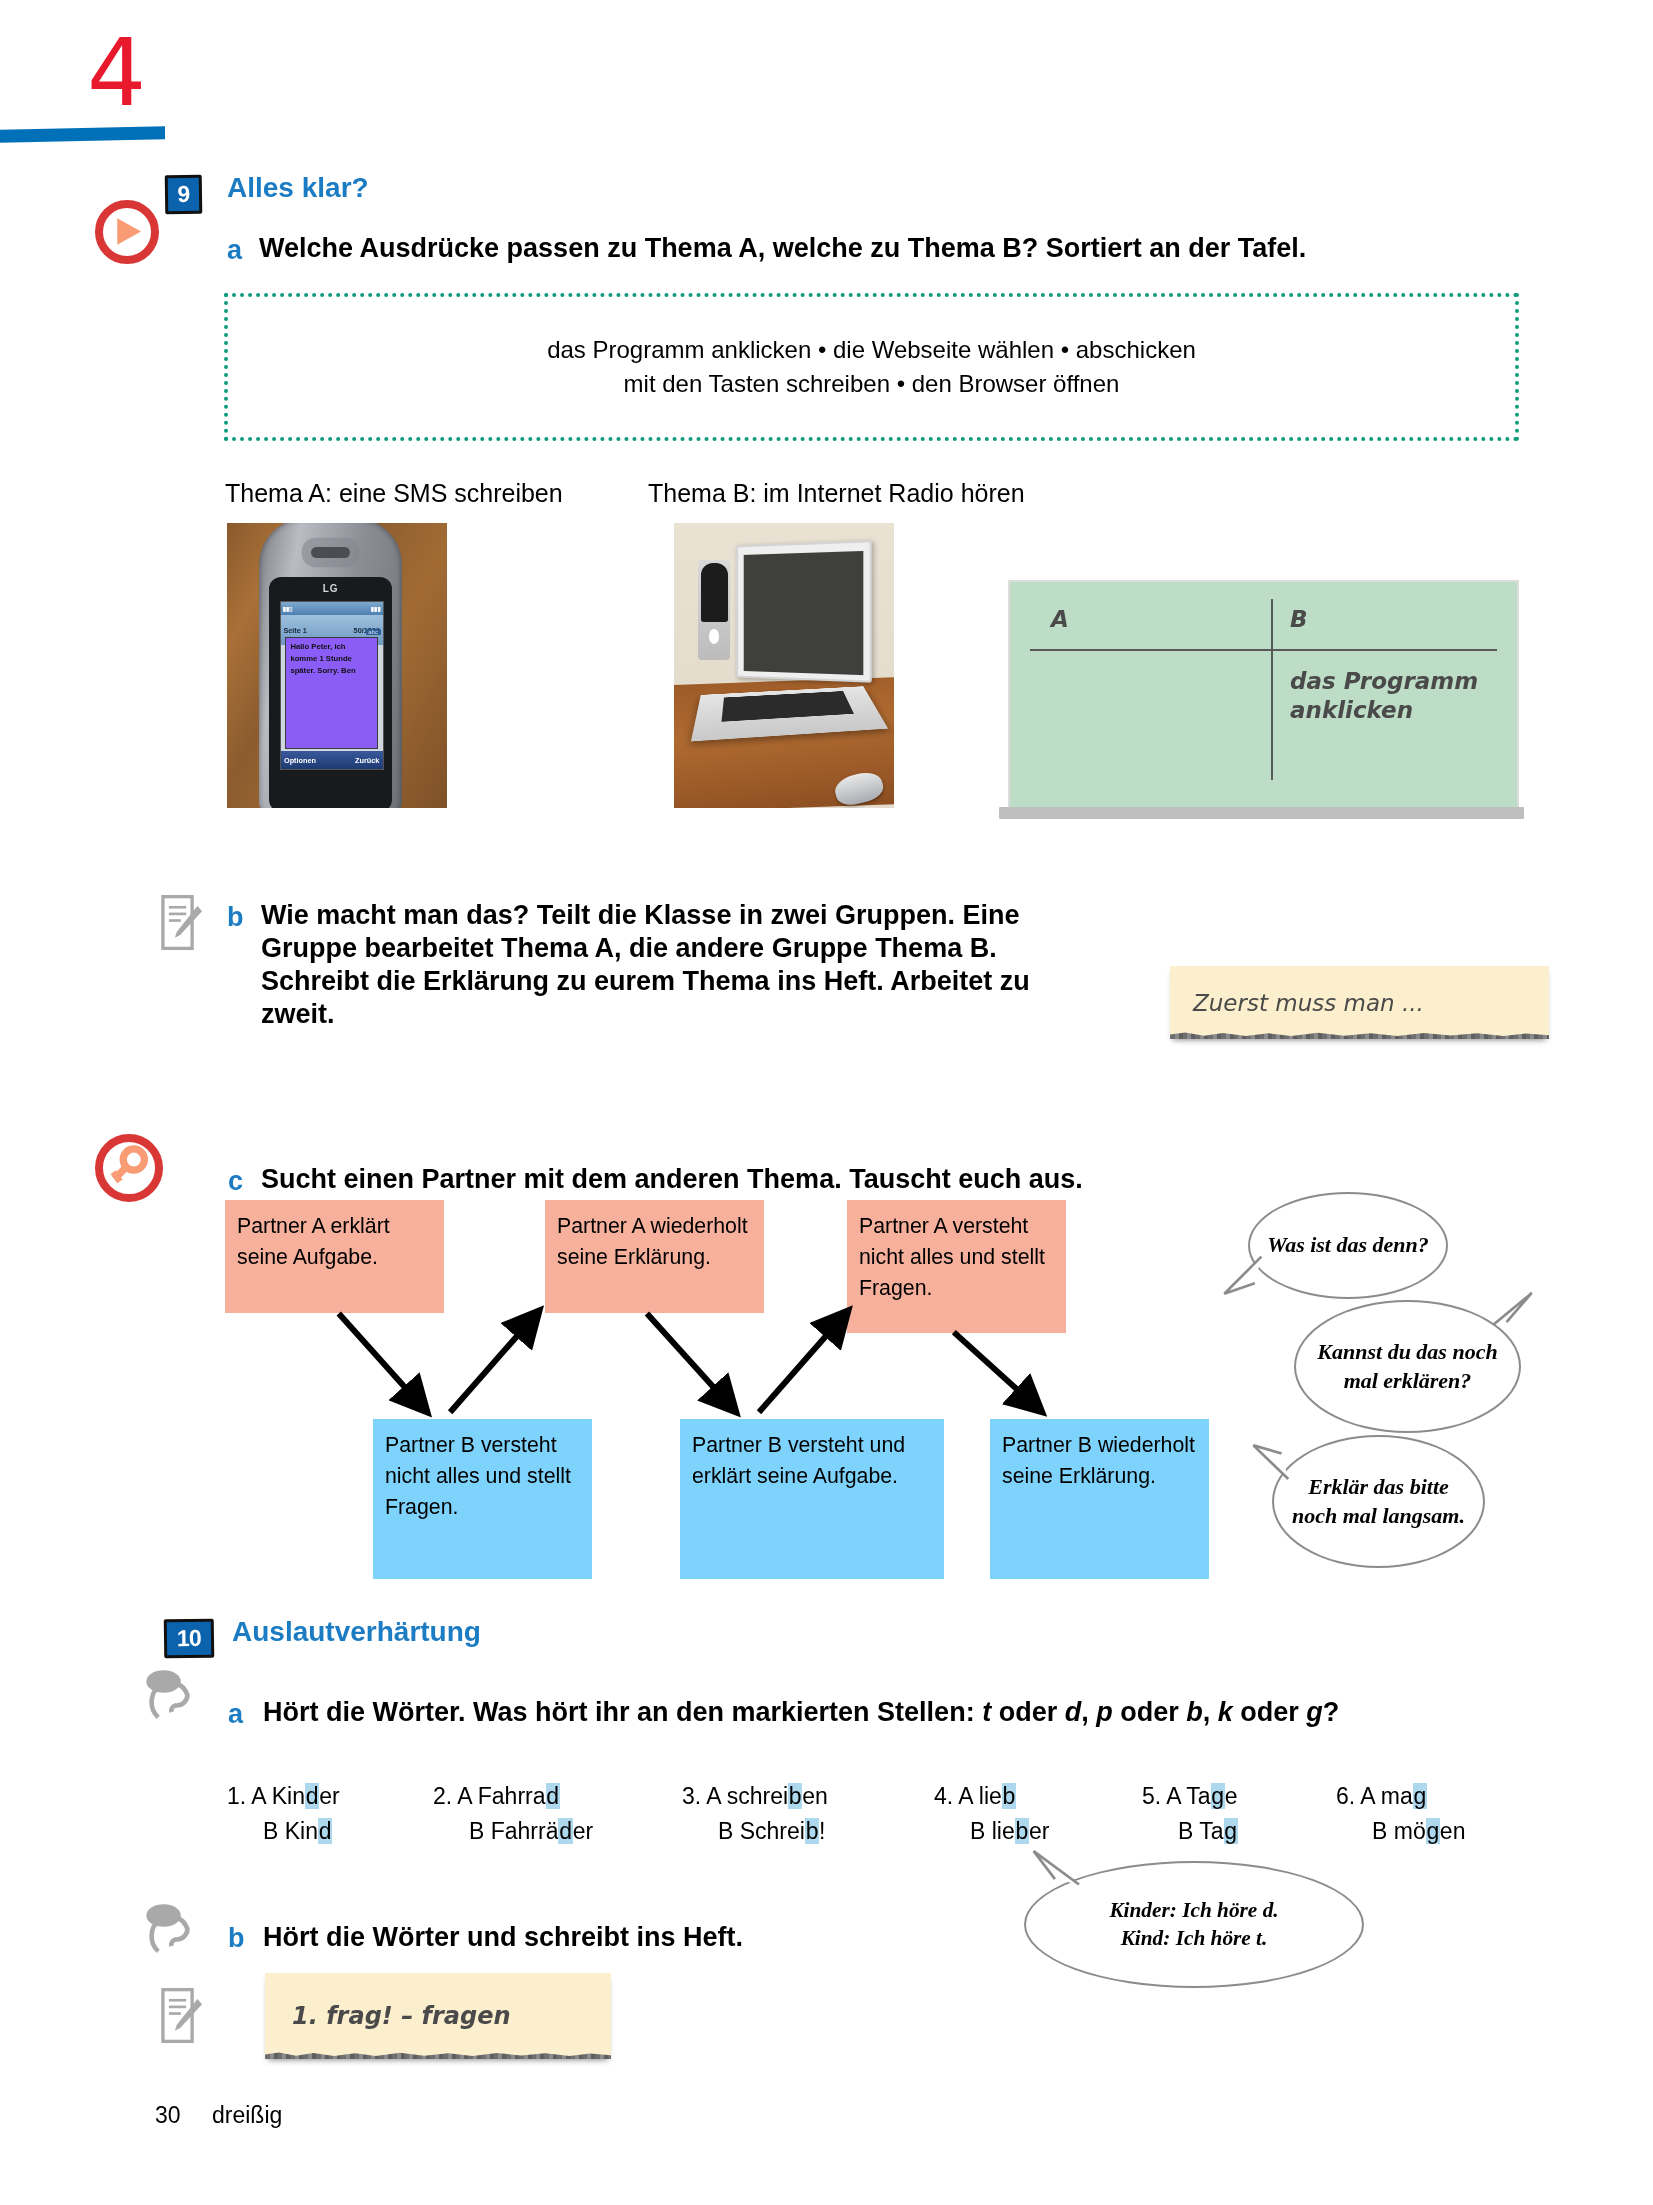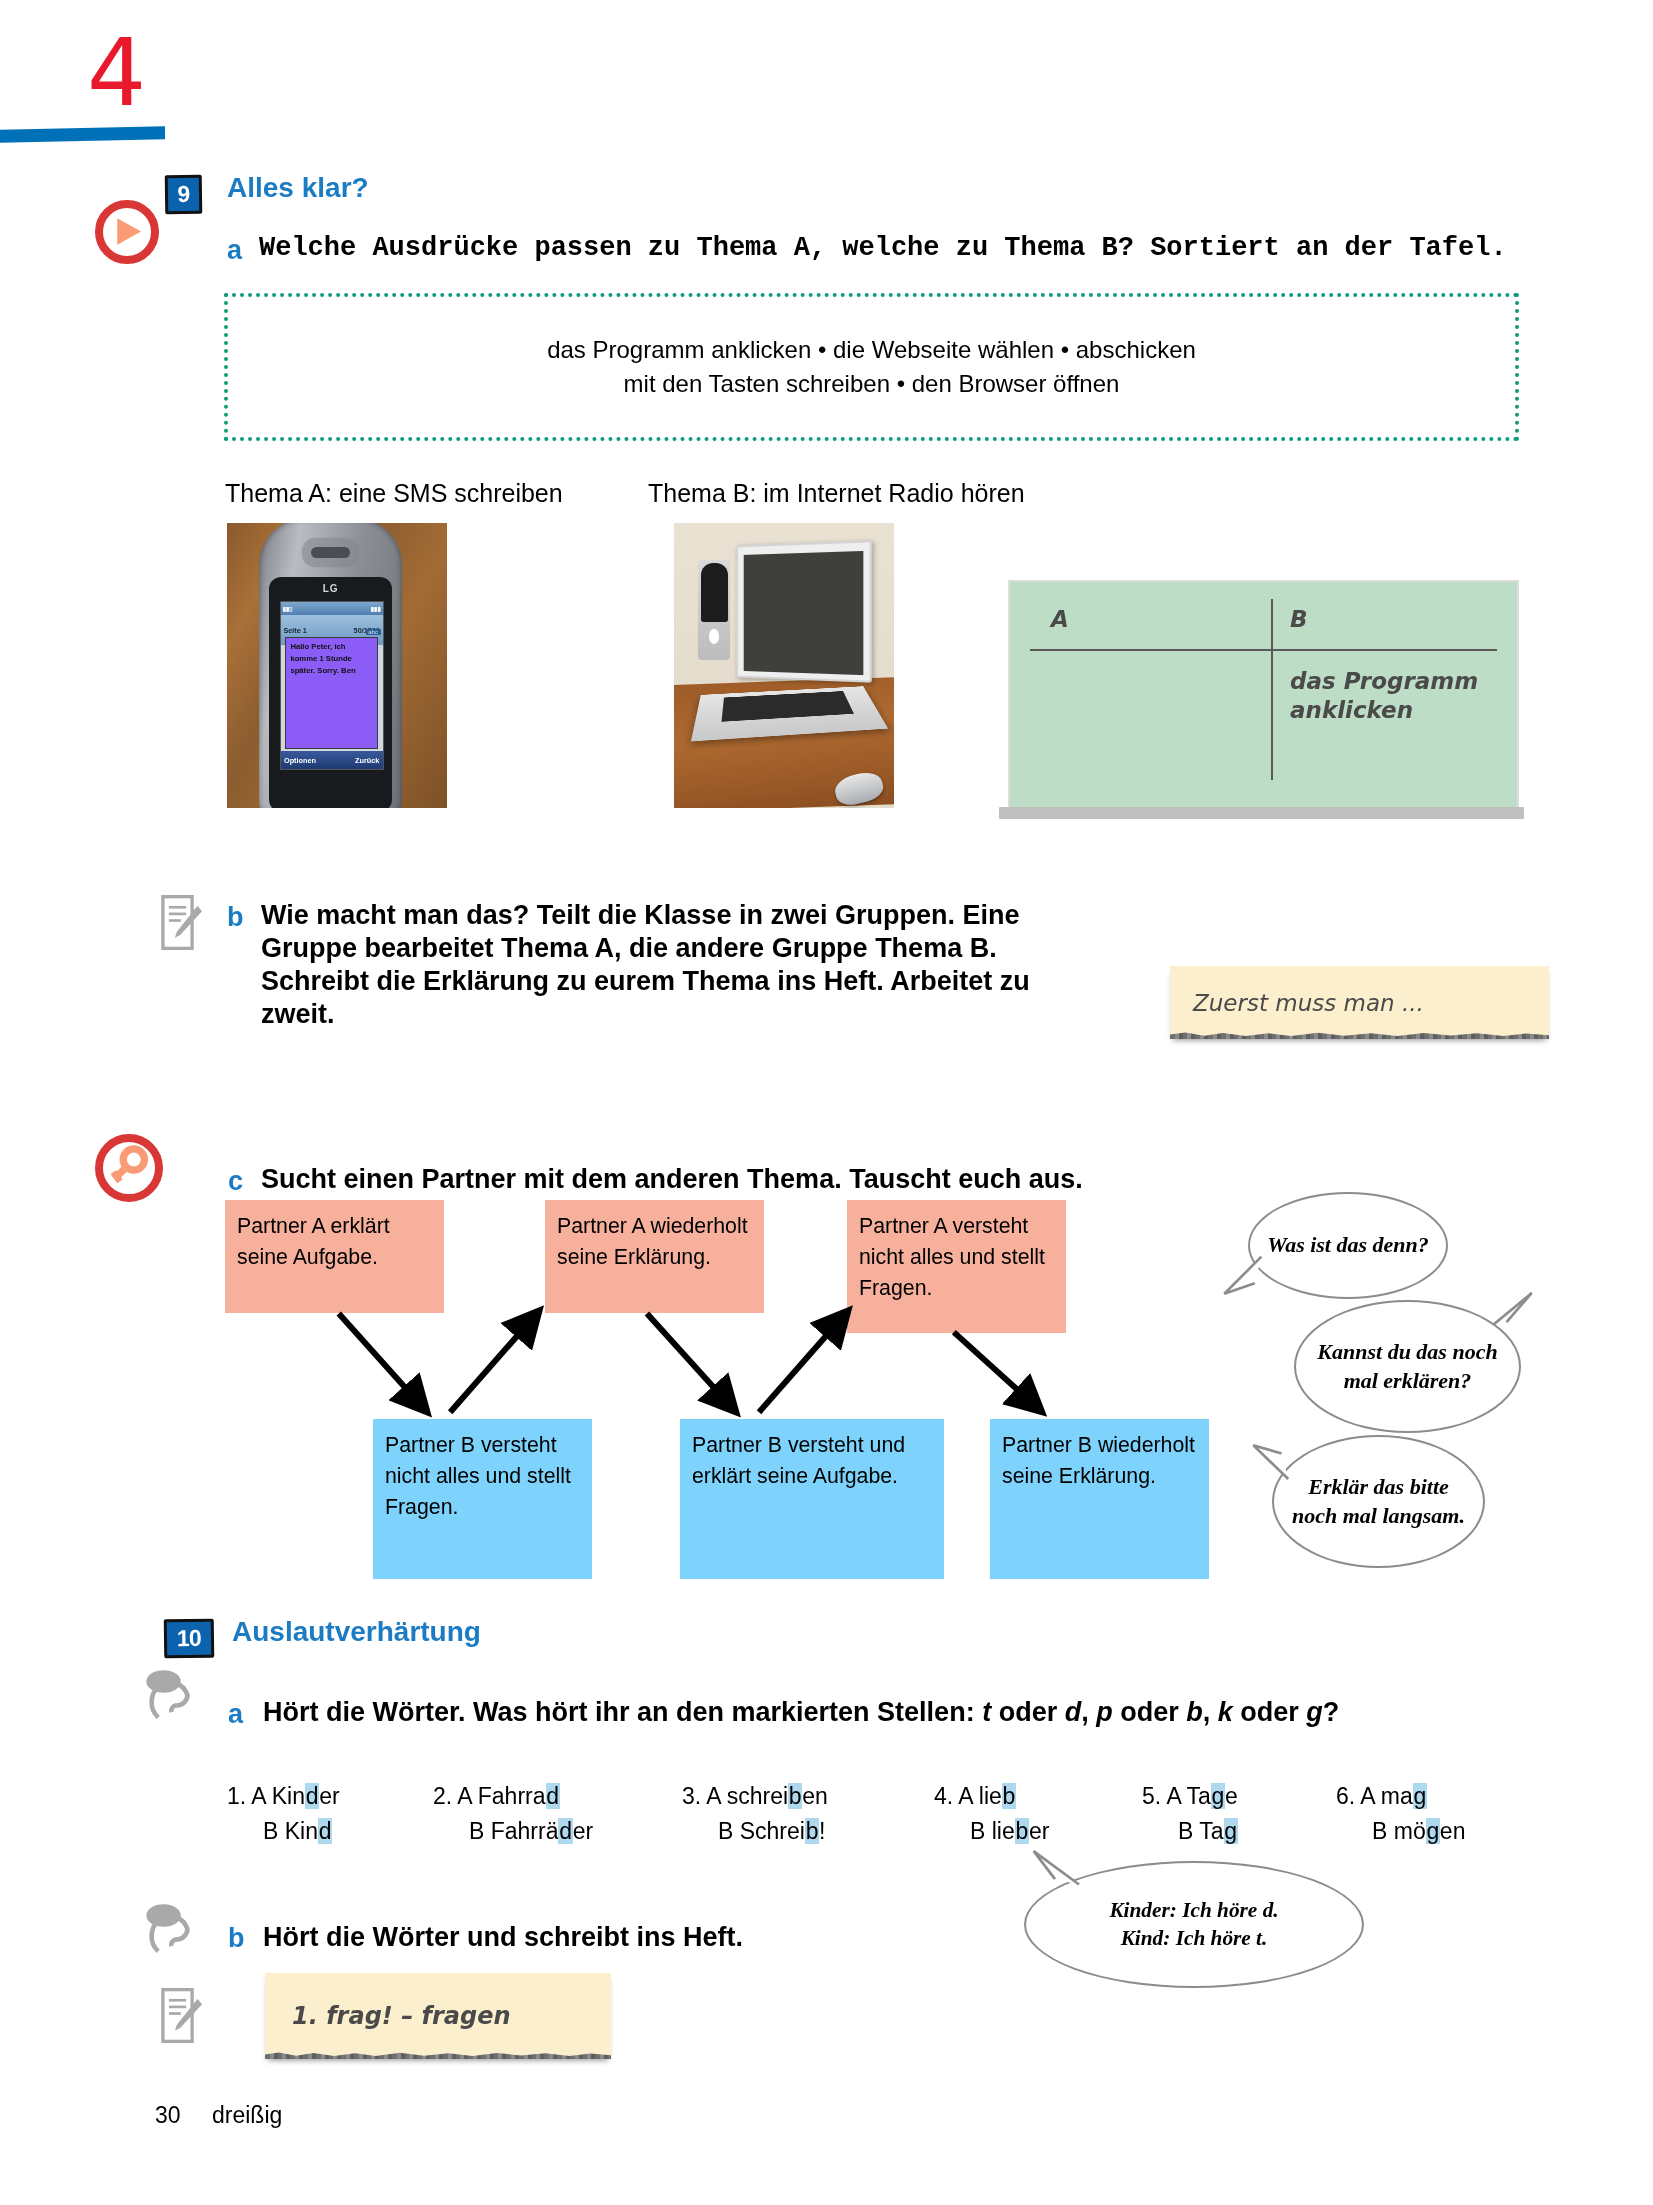--- a/index.html
+++ b/index.html
@@ -224,21 +224,21 @@
 <div class="abs ex-chip" style="left:165px;top:175px;">9</div>
 <div class="abs ex-title" style="left:227px;top:172px;">Alles klar?</div>
 
 <div class="circ-icon" style="left:95px;top:200px;width:64px;height:64px;">
   <svg width="45" height="45" viewBox="0 0 68 68" style="position:absolute;left:0.7px;top:0.7px;">
     <polygon points="20,14 56,34 20,54" fill="#f99b74"></polygon>
   </svg>
 </div>
 
 <div class="abs task-letter" style="left:227px;top:235px;">a</div>
-<div class="abs task-text" style="left:259px;top:232px;width:1267px;font-family:Liberation Mono, monospace;">Welche Ausdrücke passen zu Thema A, welche zu Thema B? Sortiert an der Tafel.</div>
+<div class="abs task-text" style="left:259px;top:232px;width:1267px;">Welche Ausdrücke passen zu Thema A, welche zu Thema B? Sortiert an der Tafel.</div>
 
 <div class="abs" id="word-bank">
   <div class="lines">
     <div>das Programm anklicken • die Webseite wählen • abschicken</div>
     <div>mit den Tasten schreiben • den Browser öffnen</div>
   </div>
 </div>
 
 <div class="abs thema-label" style="left:225px;top:479px;">Thema A: eine SMS schreiben</div>
 <div class="abs thema-label" style="left:648px;top:479px;">Thema B: im Internet Radio hören</div>
@@ -375,21 +375,21 @@
 <div class="abs wp" style="left:682px;top:1779px;">
   <div><span>3.</span> <span>A schrei</span><span class="hl">b</span><span>en</span></div>
   <div style="padding-left:36px;"><span>B Schrei</span><span class="hl">b</span><span>!</span></div>
 </div>
 
 <div class="abs wp" style="left:934px;top:1779px;">
   <div><span>4.</span> <span>A lie</span><span class="hl">b</span><span></span></div>
   <div style="padding-left:36px;"><span>B lie</span><span class="hl">b</span><span>er</span></div>
 </div>
 
-<div class="abs wp" style="left:1142px;top:1779px;text-align:center;">
+<div class="abs wp" style="left:1142px;top:1779px;">
   <div><span>5.</span> <span>A Ta</span><span class="hl">g</span><span>e</span></div>
   <div style="padding-left:36px;"><span>B Ta</span><span class="hl">g</span><span></span></div>
 </div>
 
 <div class="abs wp" style="left:1336px;top:1779px;">
   <div><span>6.</span> <span>A ma</span><span class="hl">g</span><span></span></div>
   <div style="padding-left:36px;"><span>B mö</span><span class="hl">g</span><span>en</span></div>
 </div>
 
 <div class="abs bubble" style="left:1024px;top:1861px;width:340px;height:127px;font-size:21.3px;">

